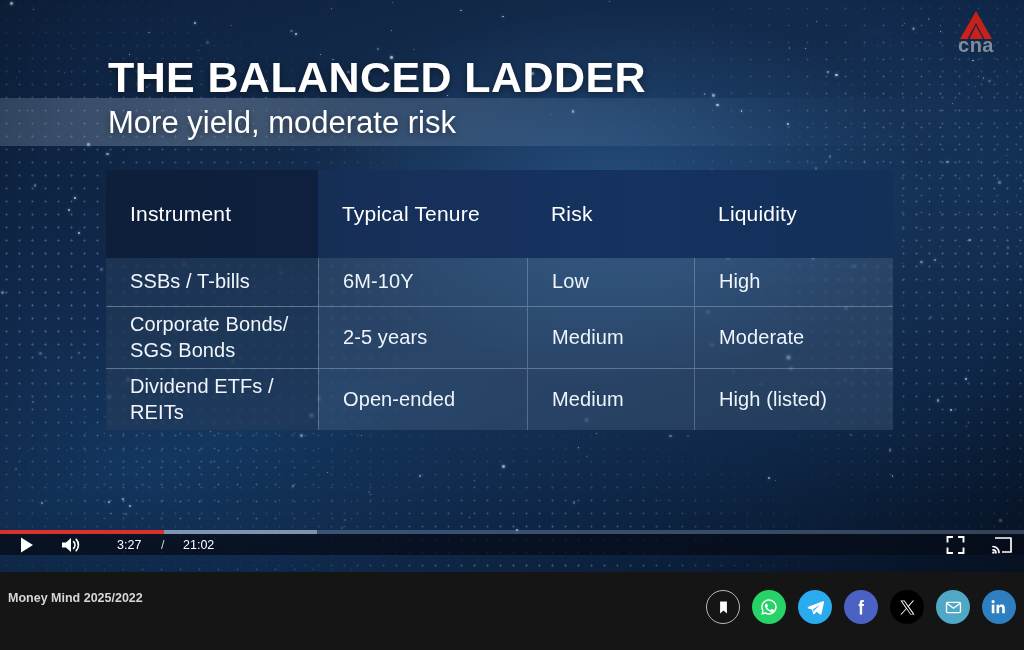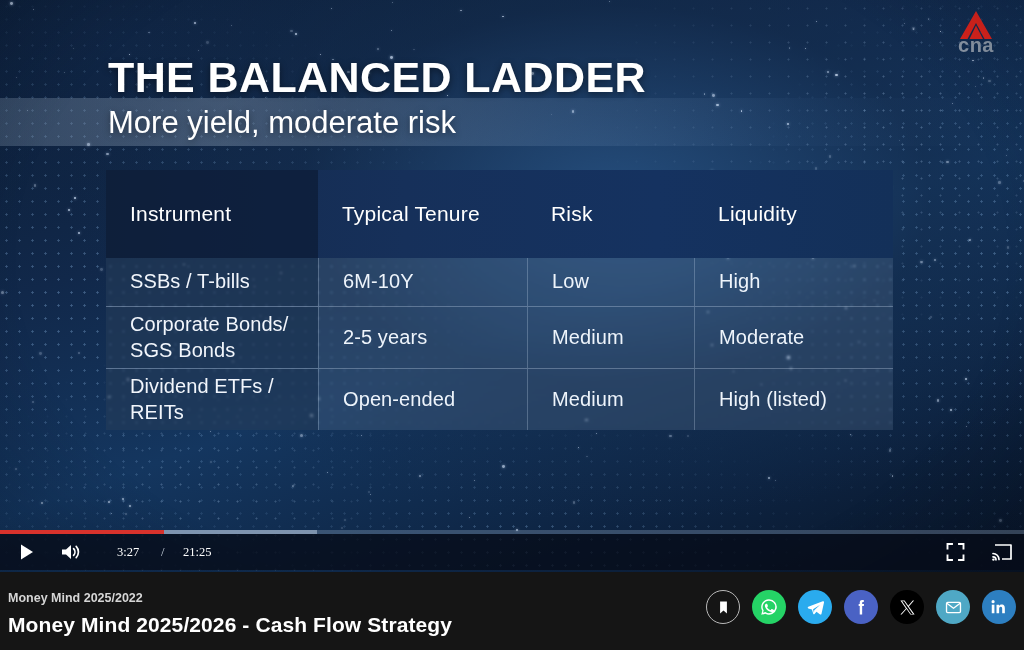--- a/index.html
+++ b/index.html
@@ -113,21 +113,21 @@
   .c3{ width:199px; flex:0 0 199px; }
   .r1{ height:48px; }
   .r2{ height:62px; }
   .r3{ height:62px; }
 
   
   .ctrl{ position:absolute; left:0; top:530px; width:1024px; height:42px; }
   .progress{ position:absolute; left:0; top:0; width:1024px; height:4px; background:rgba(168,190,214,.28); }
   .prog-buf{ position:absolute; left:0; top:0; height:4px; background:rgba(200,218,238,.48); }
   .prog-fill{ position:absolute; left:0; top:0; height:4px; background:#d8322c; }
-  .ctrl-bar{ position:absolute; left:0; top:4px; width:1024px; height:36px; background:rgba(6,12,24,.78);font-family:Liberation Serif, serif; }
+  .ctrl-bar{ position:absolute; left:0; top:4px; width:1024px; height:21px; background:rgba(6,12,24,.78); }
   .cbtn{ position:absolute; top:50%; transform:translateY(-50%); cursor:pointer; }
   .t-cur{ position:absolute; left:117px; top:50%; transform:translateY(-50%); color:#fff; font-size:12.5px; }
   .t-sep{ position:absolute; left:161px; top:50%; transform:translateY(-50%); color:#c9d2dd; font-size:12.5px; }
   .t-tot{ position:absolute; left:183px; top:50%; transform:translateY(-50%); color:#fff; font-size:12.5px; }
 
   
   .meta{ position:absolute; left:0; top:572px; width:1024px; height:78px; background:#151515; }
   .series{ position:absolute; left:8px; top:19px; color:#d6d6d6; font-size:12.5px; font-weight:700; }
   .ep{ position:absolute; left:8px; top:41px; color:#ffffff; font-size:21px; font-weight:700; letter-spacing:.1px; }
   .share{ position:absolute; right:8px; top:18px; display:flex; gap:12px; align-items:center; }
@@ -368,21 +368,21 @@
       </div>
       <div class="cbtn" style="left:60px;width:22px;height:20px;">
         <svg viewBox="0 0 22 20" width="22" height="20">
           <path d="M2 7.5 H6 L11 3 V17 L6 12.5 H2 Z" fill="#ffffff"></path>
           <path d="M13.6 6.6 a5 5 0 0 1 0 6.8" stroke="#ffffff" stroke-width="1.7" fill="none" stroke-linecap="round"></path>
           <path d="M16.2 4.4 a8.2 8.2 0 0 1 0 11.2" stroke="#ffffff" stroke-width="1.7" fill="none" stroke-linecap="round"></path>
         </svg>
       </div>
       <div class="t-cur">3:27</div>
       <div class="t-sep">/</div>
-      <div class="t-tot">21:25</div>
+      <div class="t-tot">21:02</div>
 
       <div class="cbtn" style="left:946px;width:19px;height:19px;">
         <svg viewBox="0 0 19 19" width="19" height="19">
           <g stroke="#ffffff" stroke-width="1.9" fill="none" stroke-linecap="square">
             <path d="M1.5 6 V1.5 H6"></path>
               <path d="M13 1.5 H17.5 V6"></path>
             <path d="M17.5 13 V17.5 H13"></path>
               <path d="M6 17.5 H1.5 V13"></path>
           </g>
         </svg>
@@ -393,21 +393,20 @@
           <path d="M1 10.5 a6 6 0 0 1 6 6" stroke="#ffffff" stroke-width="1.7" fill="none" stroke-linecap="round"></path>
           <path d="M1 13.8 a3 3 0 0 1 3 3" stroke="#ffffff" stroke-width="1.7" fill="none" stroke-linecap="round"></path>
           <circle cx="1.4" cy="16.6" r="1.2" fill="#ffffff"></circle>
         </svg>
       </div>
     </div>
   </div>
 
   <div class="meta">
     <div class="series">Money Mind 2025/2022</div>
-    <div class="ep">Money Mind 2025/2026 - Cash Flow Strategy</div>
 
     <div class="share">
       <div class="sbtn outline">
         <svg viewBox="0 0 20 20" width="17" height="17">
           <path d="M6 3 H14 V17 L10 13.4 L6 17 Z" fill="#ffffff"></path>
         </svg>
       </div>
       <div class="sbtn" style="background:#25D366">
         <svg viewBox="0 0 24 24" width="20" height="20">
           <path fill="#ffffff" d="M12 2.6A9.3 9.3 0 0 0 4 16.6L2.7 21.4l4.95-1.3A9.3 9.3 0 1 0 12 2.6zm0 1.8a7.5 7.5 0 0 1 0 15 7.4 7.4 0 0 1-3.9-1.1l-.35-.2-2.9.76.78-2.83-.23-.36A7.5 7.5 0 0 1 12 4.4zm-3.3 3.6c-.18 0-.47.07-.72.34-.25.27-.95.93-.95 2.26s.97 2.62 1.11 2.8c.14.18 1.9 3 4.62 4.04 2.26.87 2.72.7 3.21.66.49-.05 1.58-.64 1.8-1.27.22-.62.22-1.16.16-1.27-.07-.11-.25-.18-.52-.31-.27-.14-1.58-.78-1.83-.87-.24-.09-.42-.13-.6.14-.18.27-.68.87-.84 1.05-.15.18-.31.2-.58.07-.27-.14-1.13-.42-2.16-1.33-.8-.71-1.34-1.59-1.5-1.86-.15-.27-.01-.42.12-.55.12-.12.27-.31.4-.47.14-.16.18-.27.27-.45.09-.18.05-.34-.02-.48-.07-.13-.6-1.45-.82-1.99-.2-.5-.41-.44-.57-.45h-.49z"></path>

